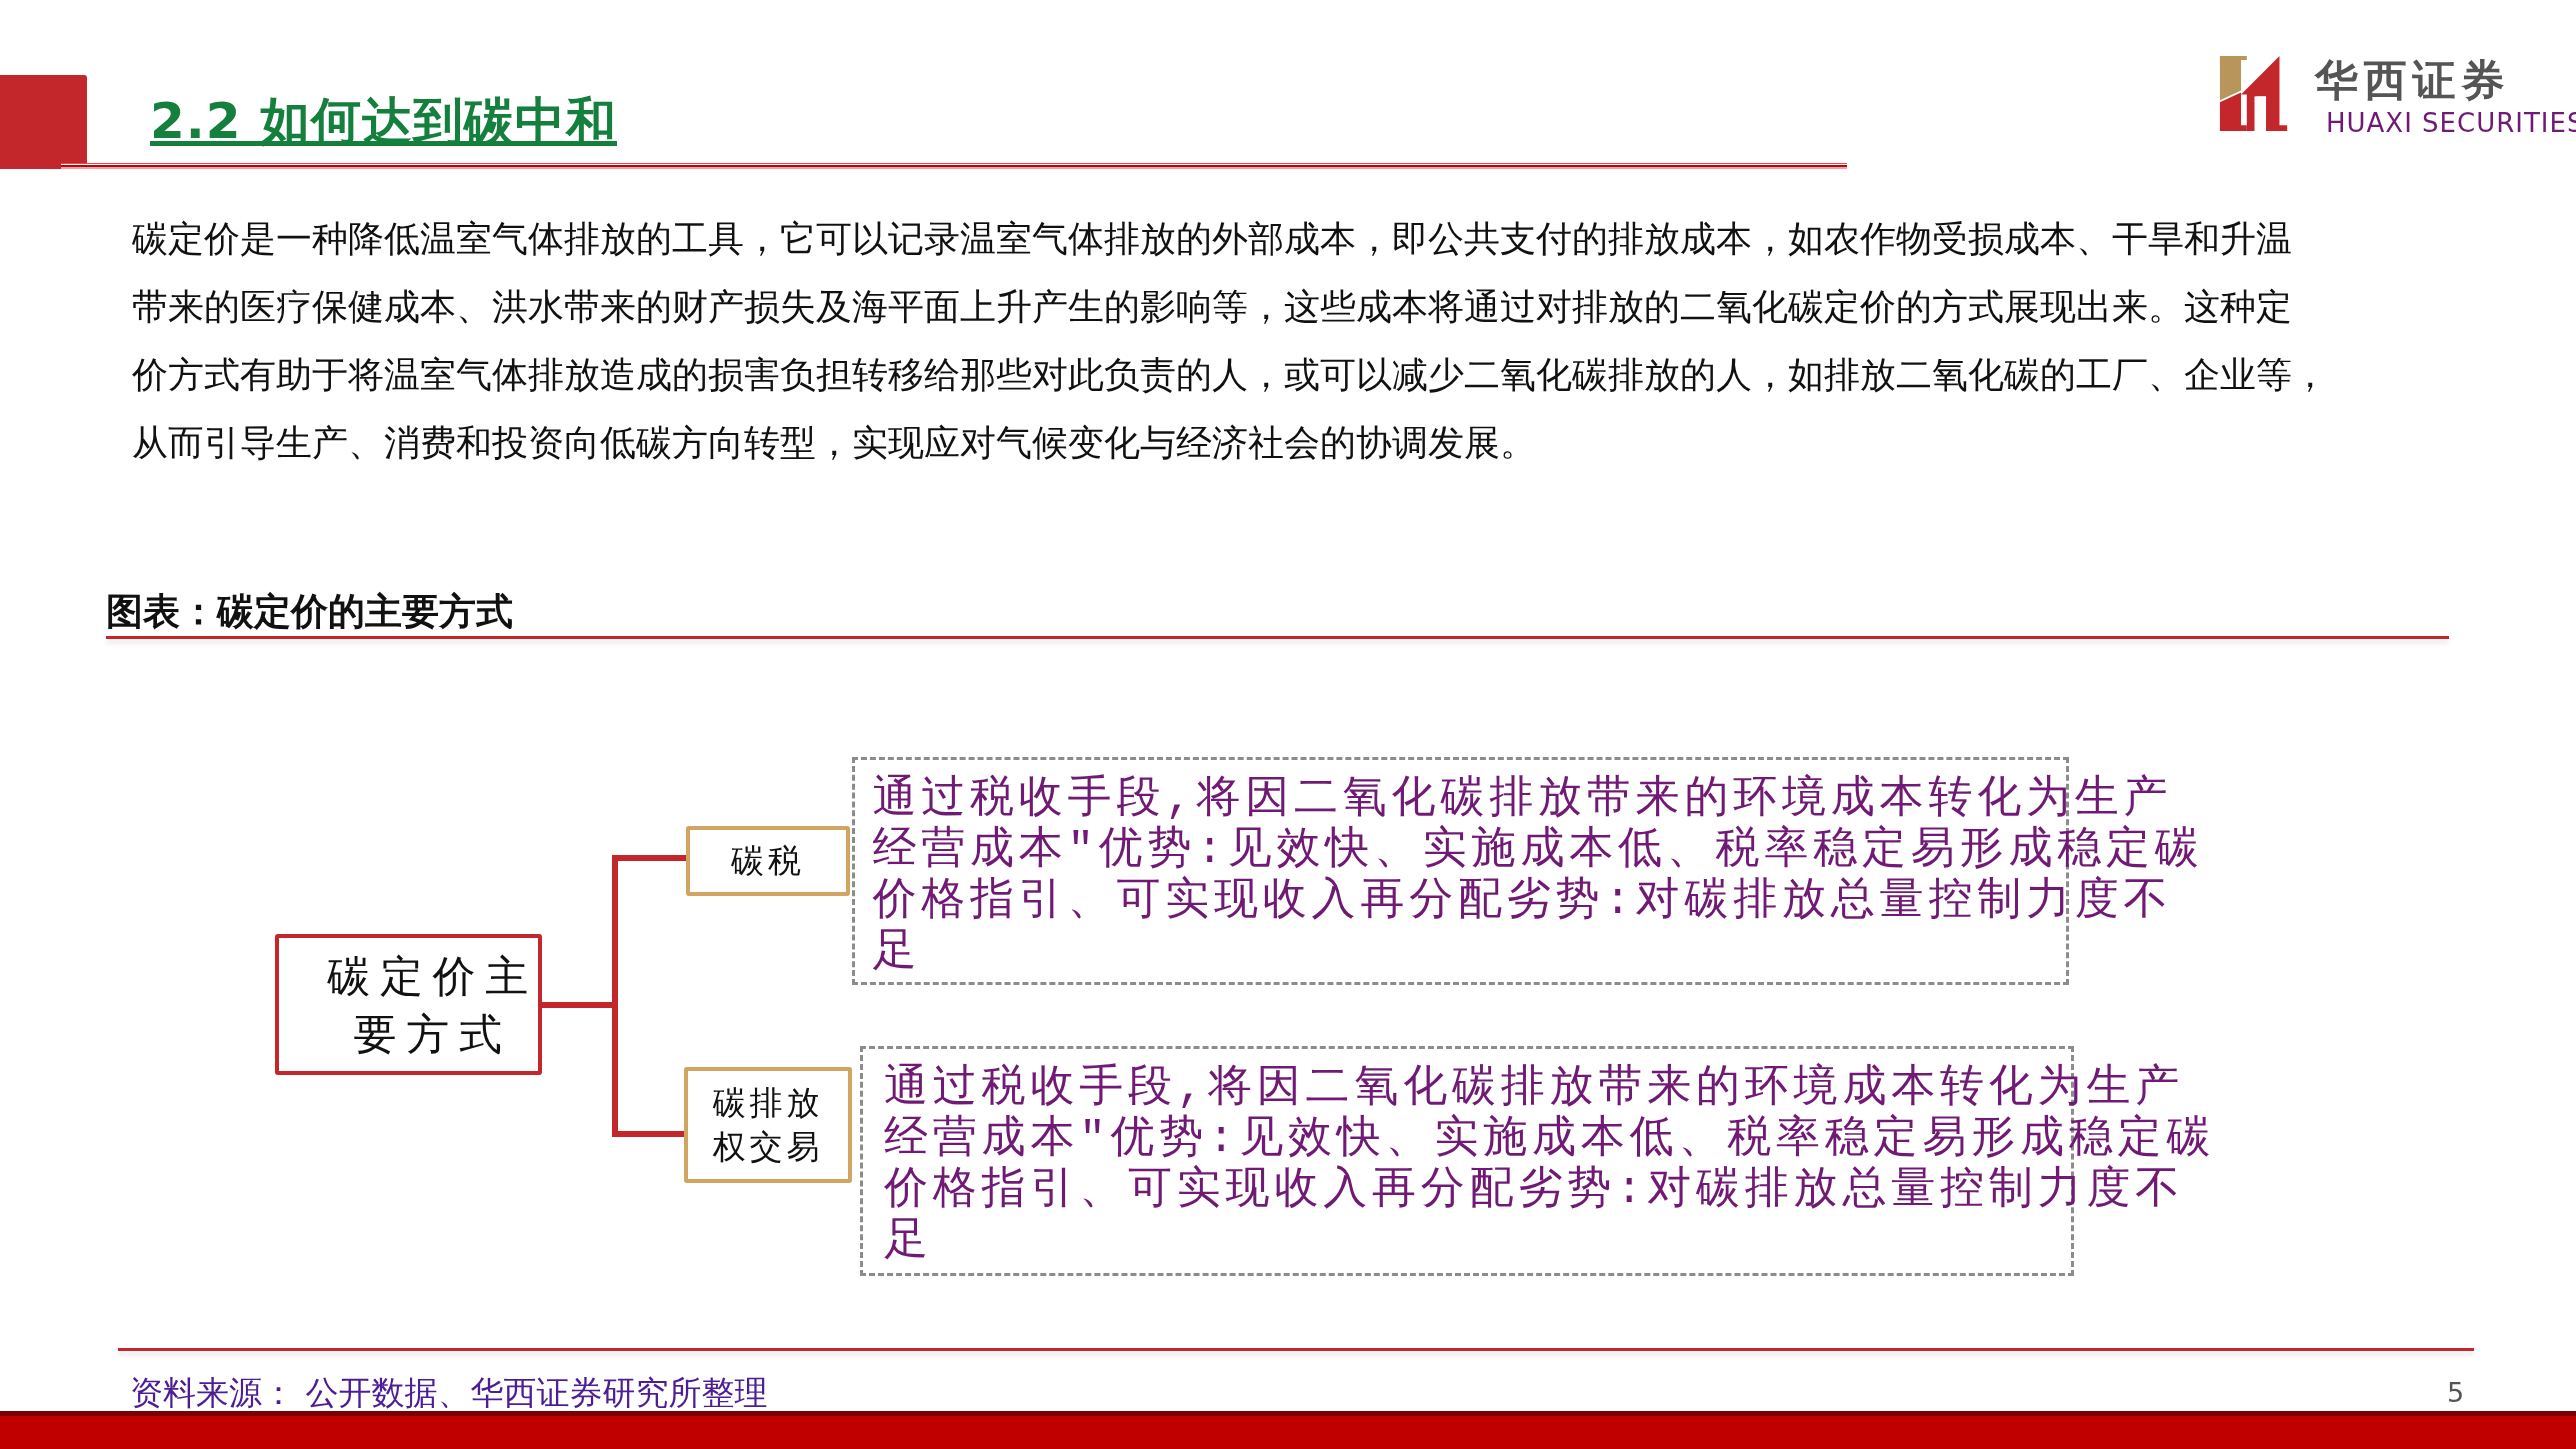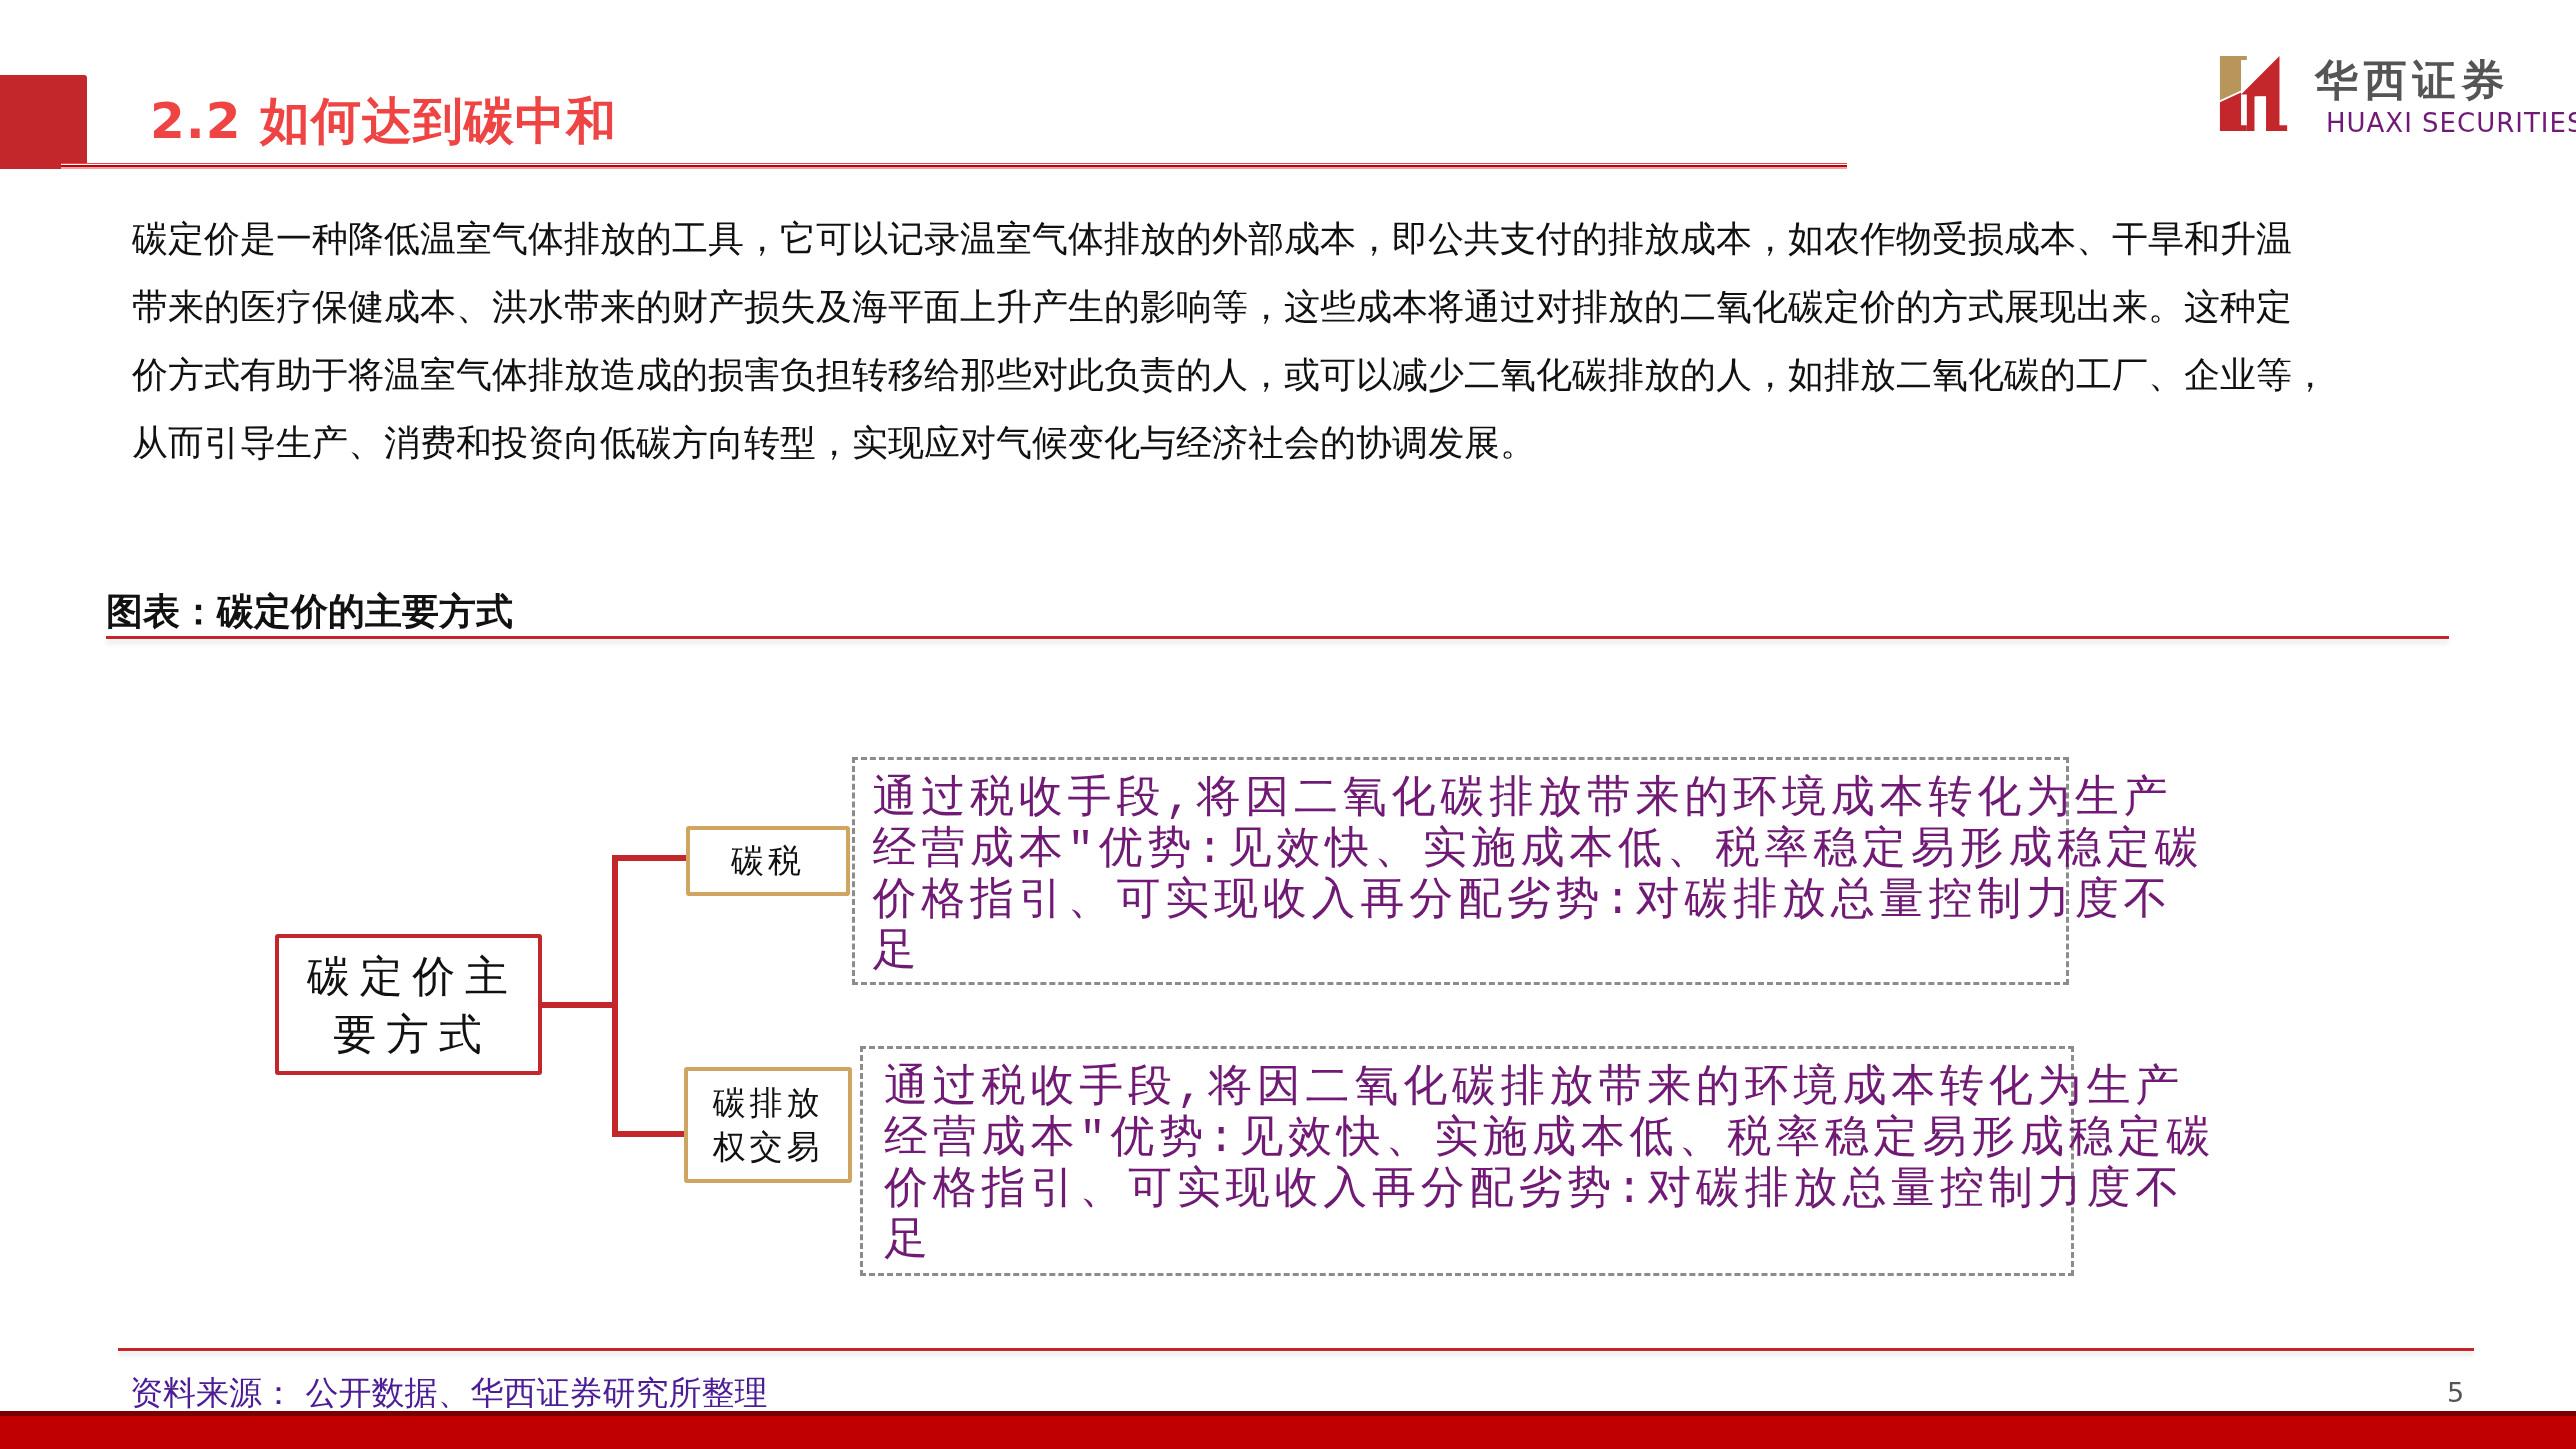--- a/index.html
+++ b/index.html
@@ -2,36 +2,36 @@
 <html><head>
 <meta charset="utf-8">
 <style>
   html, body { margin: 0; padding: 0; }
   body {
     width: 2576px; height: 1449px; position: relative; overflow: hidden;
     background: #ffffff; font-family: "DejaVu Sans", "Liberation Sans", sans-serif; color: #111;
   }
   .abs { position: absolute; }
   .red-block { left: 0; top: 75px; width: 87px; height: 94px; background: #c3272b; border-radius: 0 2.9px 0 0; }
-  .title { left: 150px; top: 85px; font-size: 50px; font-weight: bold; color: #ef4444; letter-spacing: 1px; line-height: 72px; }
+  .title { left: 150px; top: 85px; font-size: 50px; font-weight: bold; color: #15803d; letter-spacing: 1px; line-height: 72px; text-decoration: underline; }
   .title-line { left: 61px; top: 163px; width: 1786px; height: 5.8px;
     background: linear-gradient(#e64a4a 0 1px, #ffffff 1px 1.9px, #c0000a 1.9px 3.9px, #f2a0a0 3.9px 5.8px); }
   .logo { left: 2218px; top: 56px; width: 319px; height: 82px; }
   .logo-icon { position: absolute; left: 0; top: 0; width: 73px; height: 75px; }
   .logo-cn { position: absolute; left: 97px; top: -3.9px; font-family: "DejaVu Serif", serif; font-size: 43px; font-weight: bold; color: #555; letter-spacing: 5.8px; white-space: nowrap; }
   .logo-en { position: absolute; left: 97px; top: 52px; font-size: 26px; color: #701a75; letter-spacing: 1px; white-space: nowrap; margin-left: 11px; }
 
   .body-text { left: 132px; top: 205px; width: 2319px; font-size: 36px; line-height: 68px; color: #111; }
   .body-text div { white-space: nowrap; }
 
   .fig-title { left: 106px; top: 587px; font-size: 37px; font-weight: bold; color: #111; }
   .fig-line { left: 106px; top: 636px; width: 2343px; height: 2.9px; background: #c3272b; box-shadow: 0 3.9px 5.8px rgba(0,0,0,0.12); }
 
   .node { position: absolute; box-sizing: border-box; background: #fff; display: flex; align-items: center; justify-content: center; text-align: center; font-family: "DejaVu Serif", "Liberation Serif", serif; color: #111; }
-  .node-root { left: 275px; top: 934px; width: 267px; height: 141px; border: 4.8px solid #c3272b; border-radius: 2.9px; font-size: 43px; line-height: 58px; letter-spacing: 9.7px; padding-left: 7.7px; }
+  .node-root { left: 275px; top: 934px; width: 267px; height: 141px; border: 4.8px solid #c3272b; border-radius: 2.9px; font-size: 43px; line-height: 58px; letter-spacing: 9.7px; padding-left: 7.7px; justify-content: flex-end; }
   .node-tax { left: 686px; top: 826px; width: 164px; height: 70px; border: 4.8px solid #cfa561; border-radius: 2.9px; font-size: 33px; letter-spacing: 3.9px; }
   .node-ets { left: 684px; top: 1067px; width: 168px; height: 116px; border: 4.8px solid #cfa561; border-radius: 2.9px; font-size: 33px; line-height: 44px; letter-spacing: 3.9px; }
 
   .conn { position: absolute; background: #c3272b; }
 
   .desc { position: absolute; box-sizing: border-box; border: 3.9px dashed #8c8c8c; background: #fff;
     font-family: Liberation Mono, monospace; font-size: 44px; line-height: 51px; color: #701a75; padding: 13.5px 9.7px 0 17.4px; letter-spacing: 4.8px; }
   .desc div { white-space: nowrap; }
   .desc-1 { left: 852px; top: 757px; width: 1217px; height: 228px; }
   .desc-2 { left: 860px; top: 1046px; width: 1214px; height: 230px; padding-left: 21px; }

